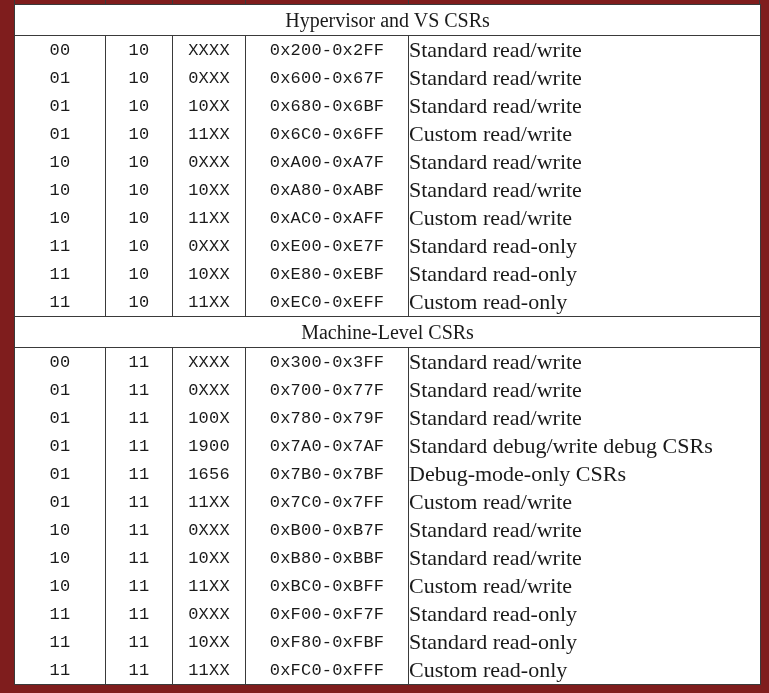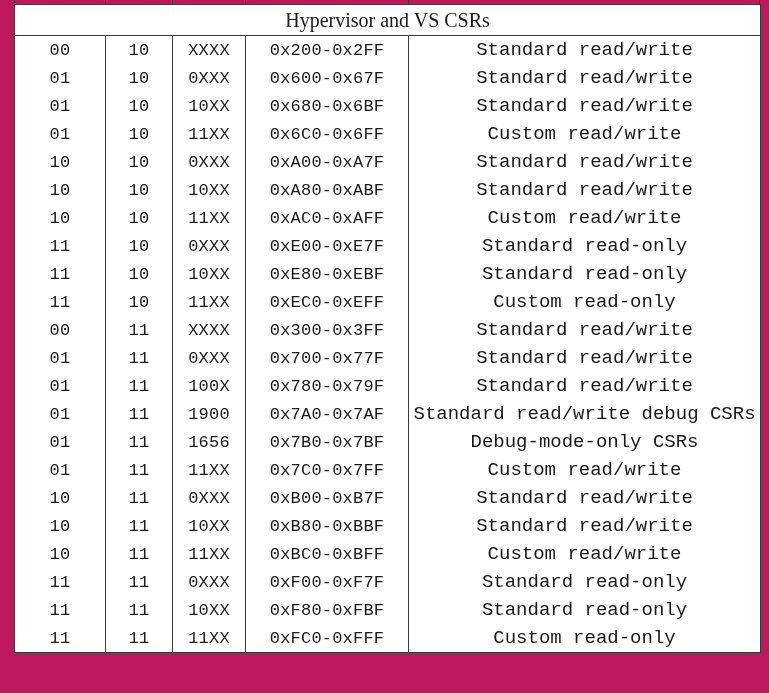--- a/index.html
+++ b/index.html
@@ -14,21 +14,21 @@
     overflow: hidden;
     font-family: "Liberation Serif", serif;
     color: #1a1a1a;
     position: relative;
   }
 
   #page {
     position: relative;
     width: 769px;
     height: 693px;
-    background: #be185d;
+    background: #7f1d1d;
     overflow: hidden;
   }
 
   
   .top-stubs {
     position: absolute;
     left: 0;
     top: 0;
     width: 769px;
     height: 5px;
@@ -70,23 +70,23 @@
 
   
   td.mono {
     font-family: "Liberation Mono", "DejaVu Sans Mono", monospace;
     font-size: 17px;
     text-align: center;
     letter-spacing: 0.2px;
   }
   
   td.desc {
-    font-family: Liberation Mono, monospace;
-    font-size: 19px;
-    text-align: center;
+    font-family: Liberation Serif, serif;
+    font-size: 22px;
+    text-align: left;
     padding-left: 11px;
   }
 
   tr.data-row td { height: 28px; }
 
   
   tr.section-row td {
     height: 30px;
     text-align: center;
     font-family: "Liberation Serif", "DejaVu Serif", serif;
@@ -206,20 +206,23 @@
           <td class="mono">0xE80-0xEBF</td>
           <td class="desc">Standard read-only</td>
         </tr>
         <tr class="data-row">
           <td class="mono">11</td>
           <td class="mono">10</td>
           <td class="mono">11XX</td>
           <td class="mono">0xEC0-0xEFF</td>
           <td class="desc">Custom read-only</td>
         </tr>
+        <tr class="section-row">
+          <td colspan="5">Machine-Level CSRs</td>
+        </tr>
         <tr class="data-row first-after-section">
           <td class="mono">00</td>
           <td class="mono">11</td>
           <td class="mono">XXXX</td>
           <td class="mono">0x300-0x3FF</td>
           <td class="desc">Standard read/write</td>
         </tr>
         <tr class="data-row">
           <td class="mono">01</td>
           <td class="mono">11</td>
@@ -232,21 +235,21 @@
           <td class="mono">11</td>
           <td class="mono">100X</td>
           <td class="mono">0x780-0x79F</td>
           <td class="desc">Standard read/write</td>
         </tr>
         <tr class="data-row">
           <td class="mono">01</td>
           <td class="mono">11</td>
           <td class="mono">1900</td>
           <td class="mono">0x7A0-0x7AF</td>
-          <td class="desc">Standard read/write debug CSRs</td>
+          <td class="desc">Standard debug/write debug CSRs</td>
         </tr>
         <tr class="data-row">
           <td class="mono">01</td>
           <td class="mono">11</td>
           <td class="mono">1656</td>
           <td class="mono">0x7B0-0x7BF</td>
           <td class="desc">Debug-mode-only CSRs</td>
         </tr>
         <tr class="data-row">
           <td class="mono">01</td>

